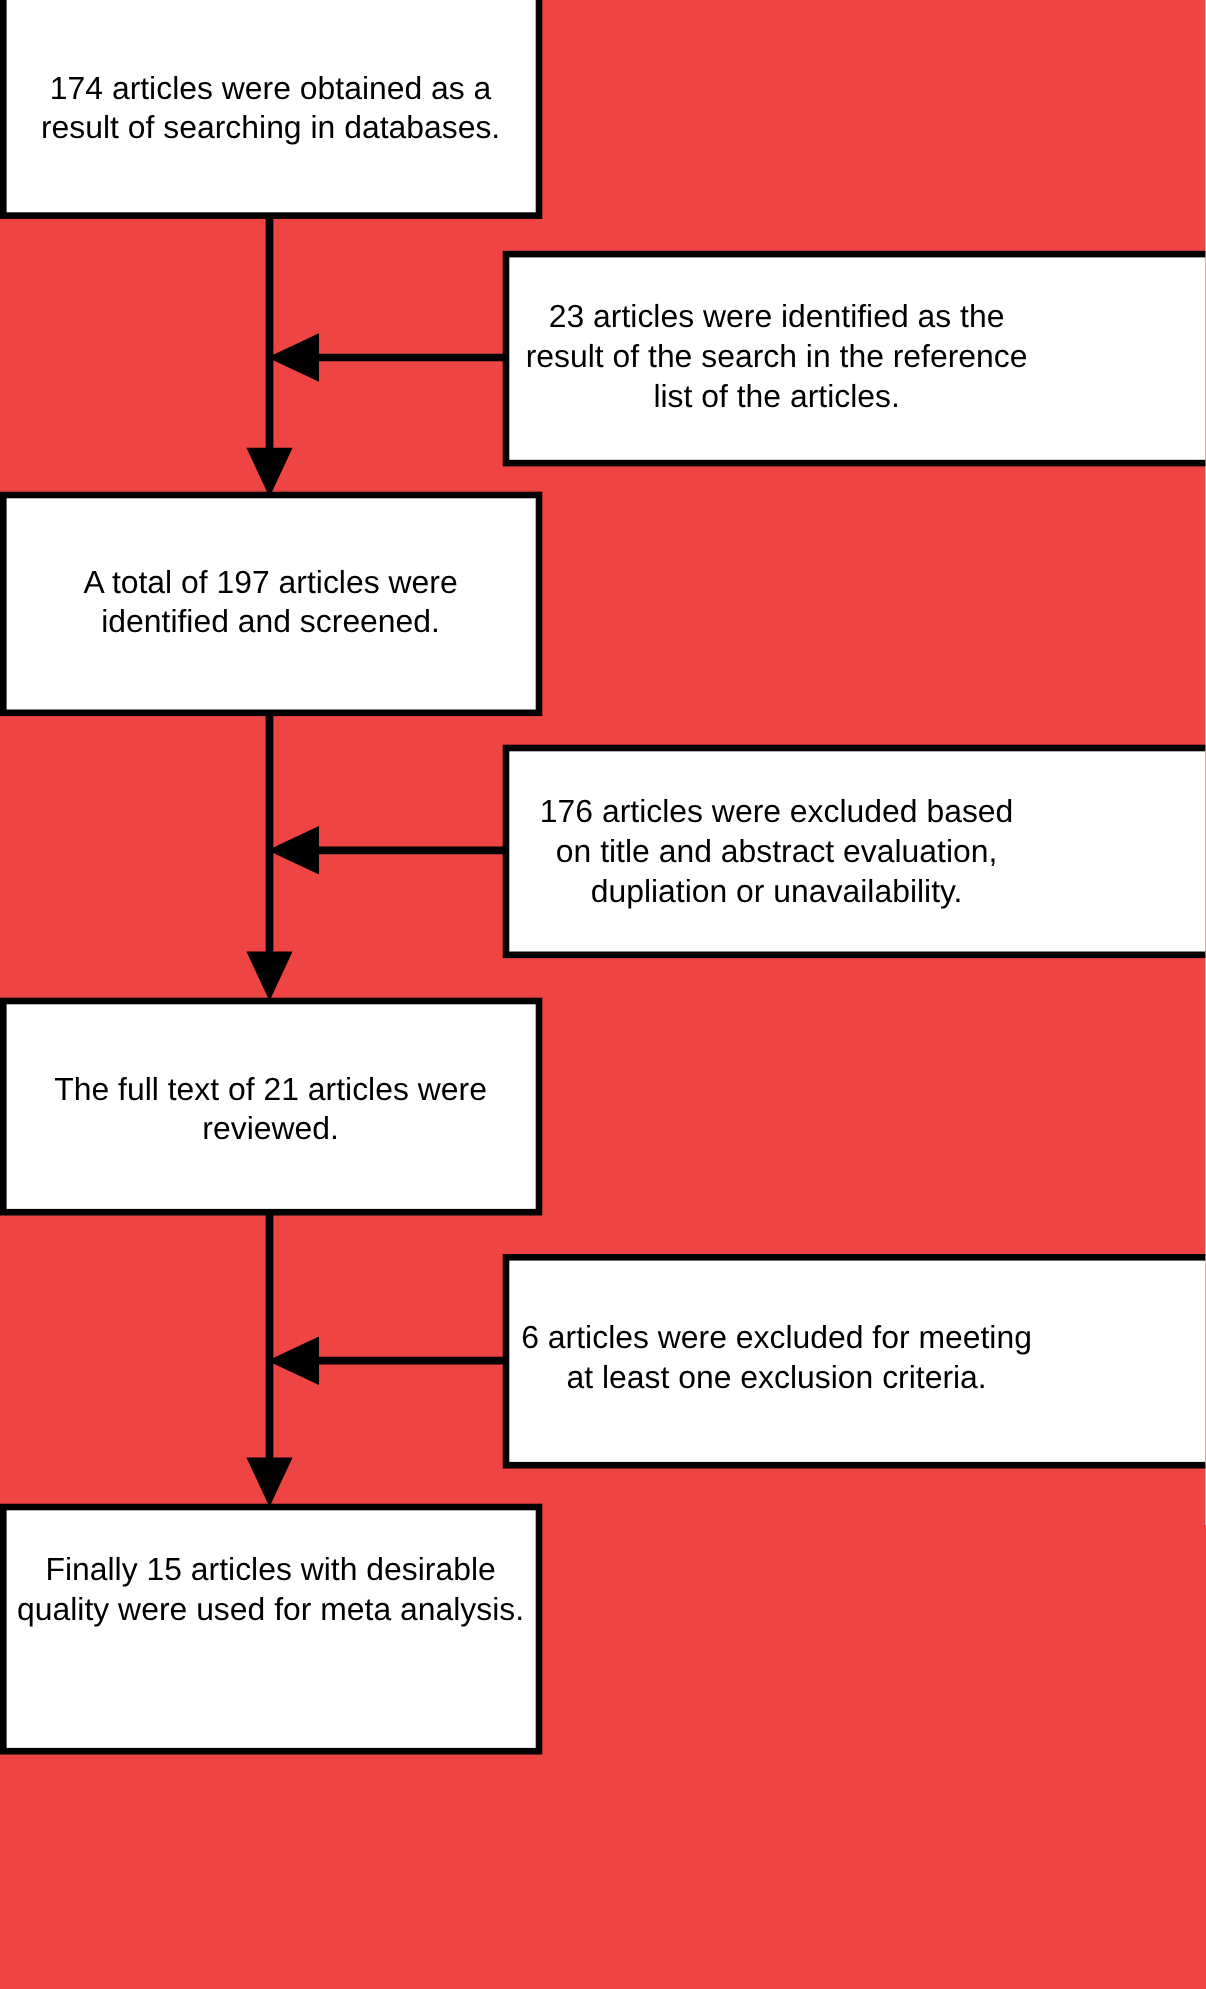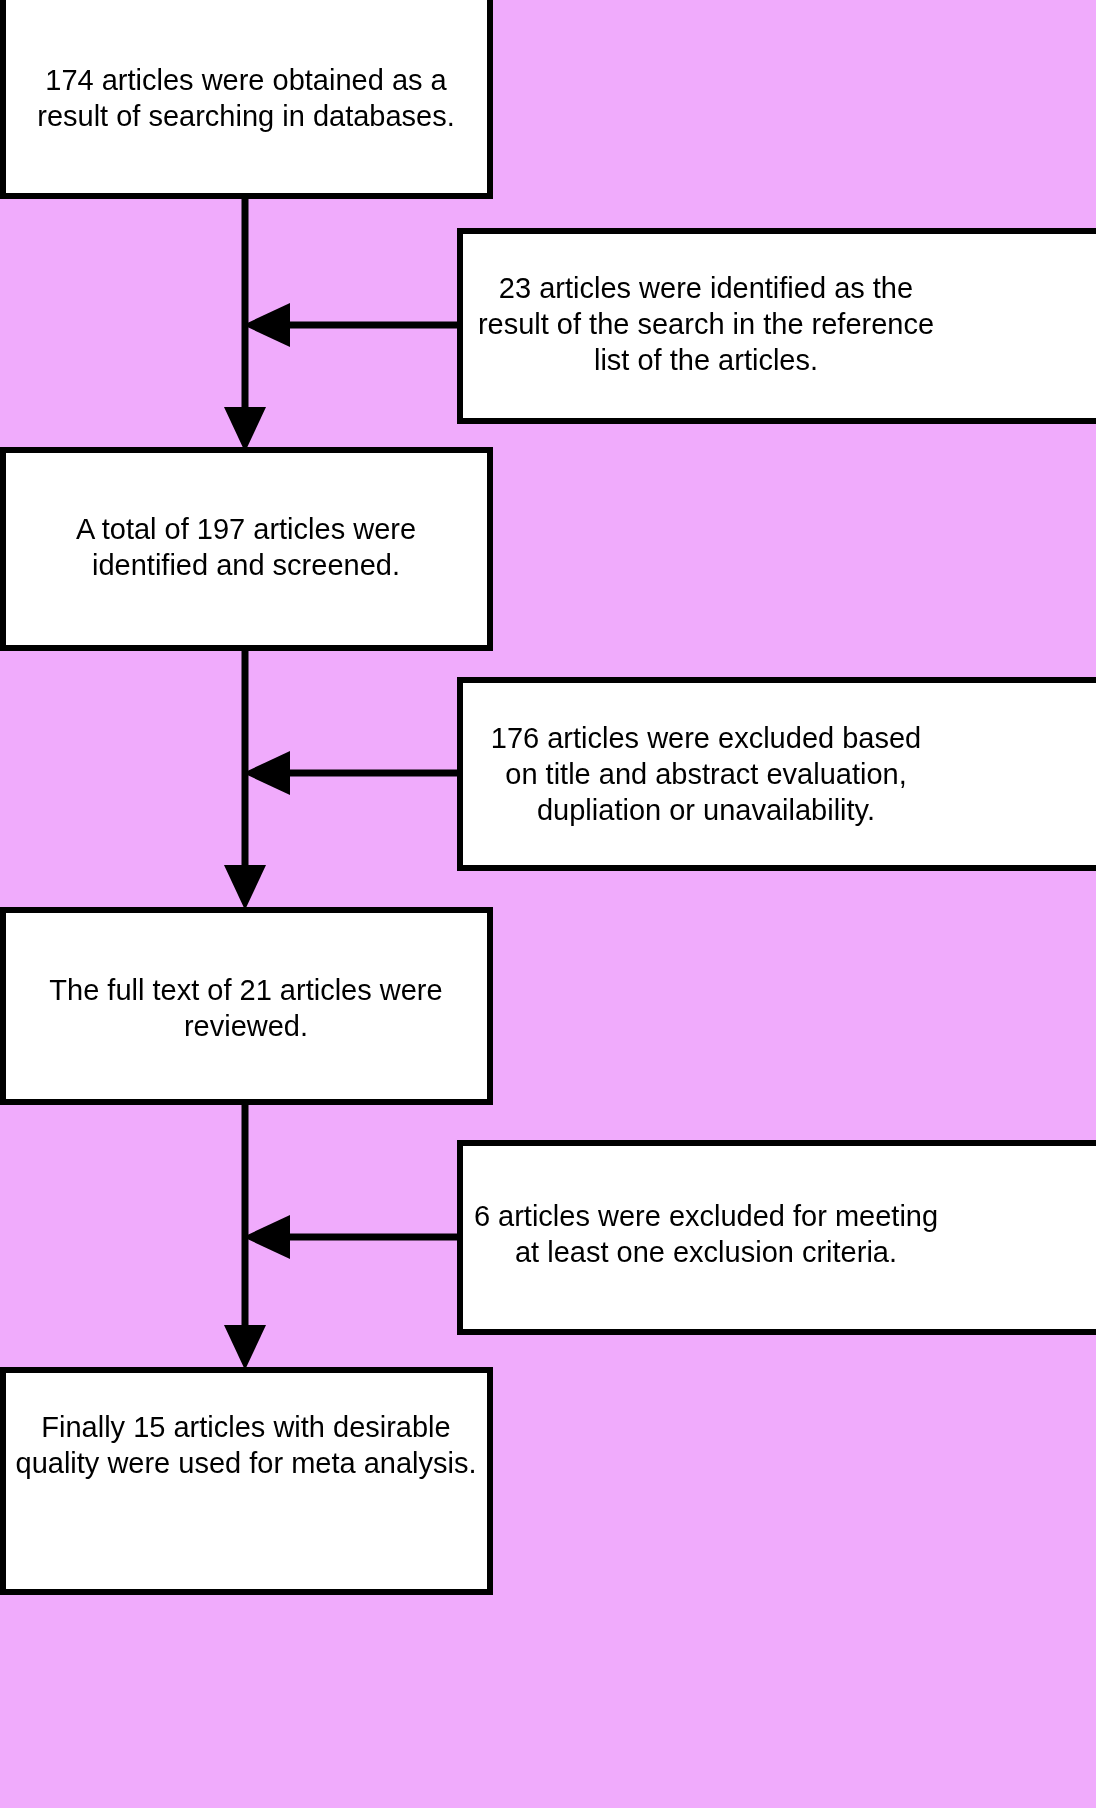--- a/index.html
+++ b/index.html
@@ -11,21 +11,21 @@
   body {
     width: 1096px;
     height: 1808px;
     font-family: "Liberation Sans", sans-serif;
     overflow: hidden;
   }
   #diagram-root {
     position: relative;
     width: 1096px;
     height: 1808px;
-    background: #f0abfc;
+    background: #ef4444;
   }
   svg#flow-svg {
     position: absolute;
     top: 0;
     left: 0;
     width: 1096px;
     height: 1808px;
     display: block;
   }
   .flow-box {

